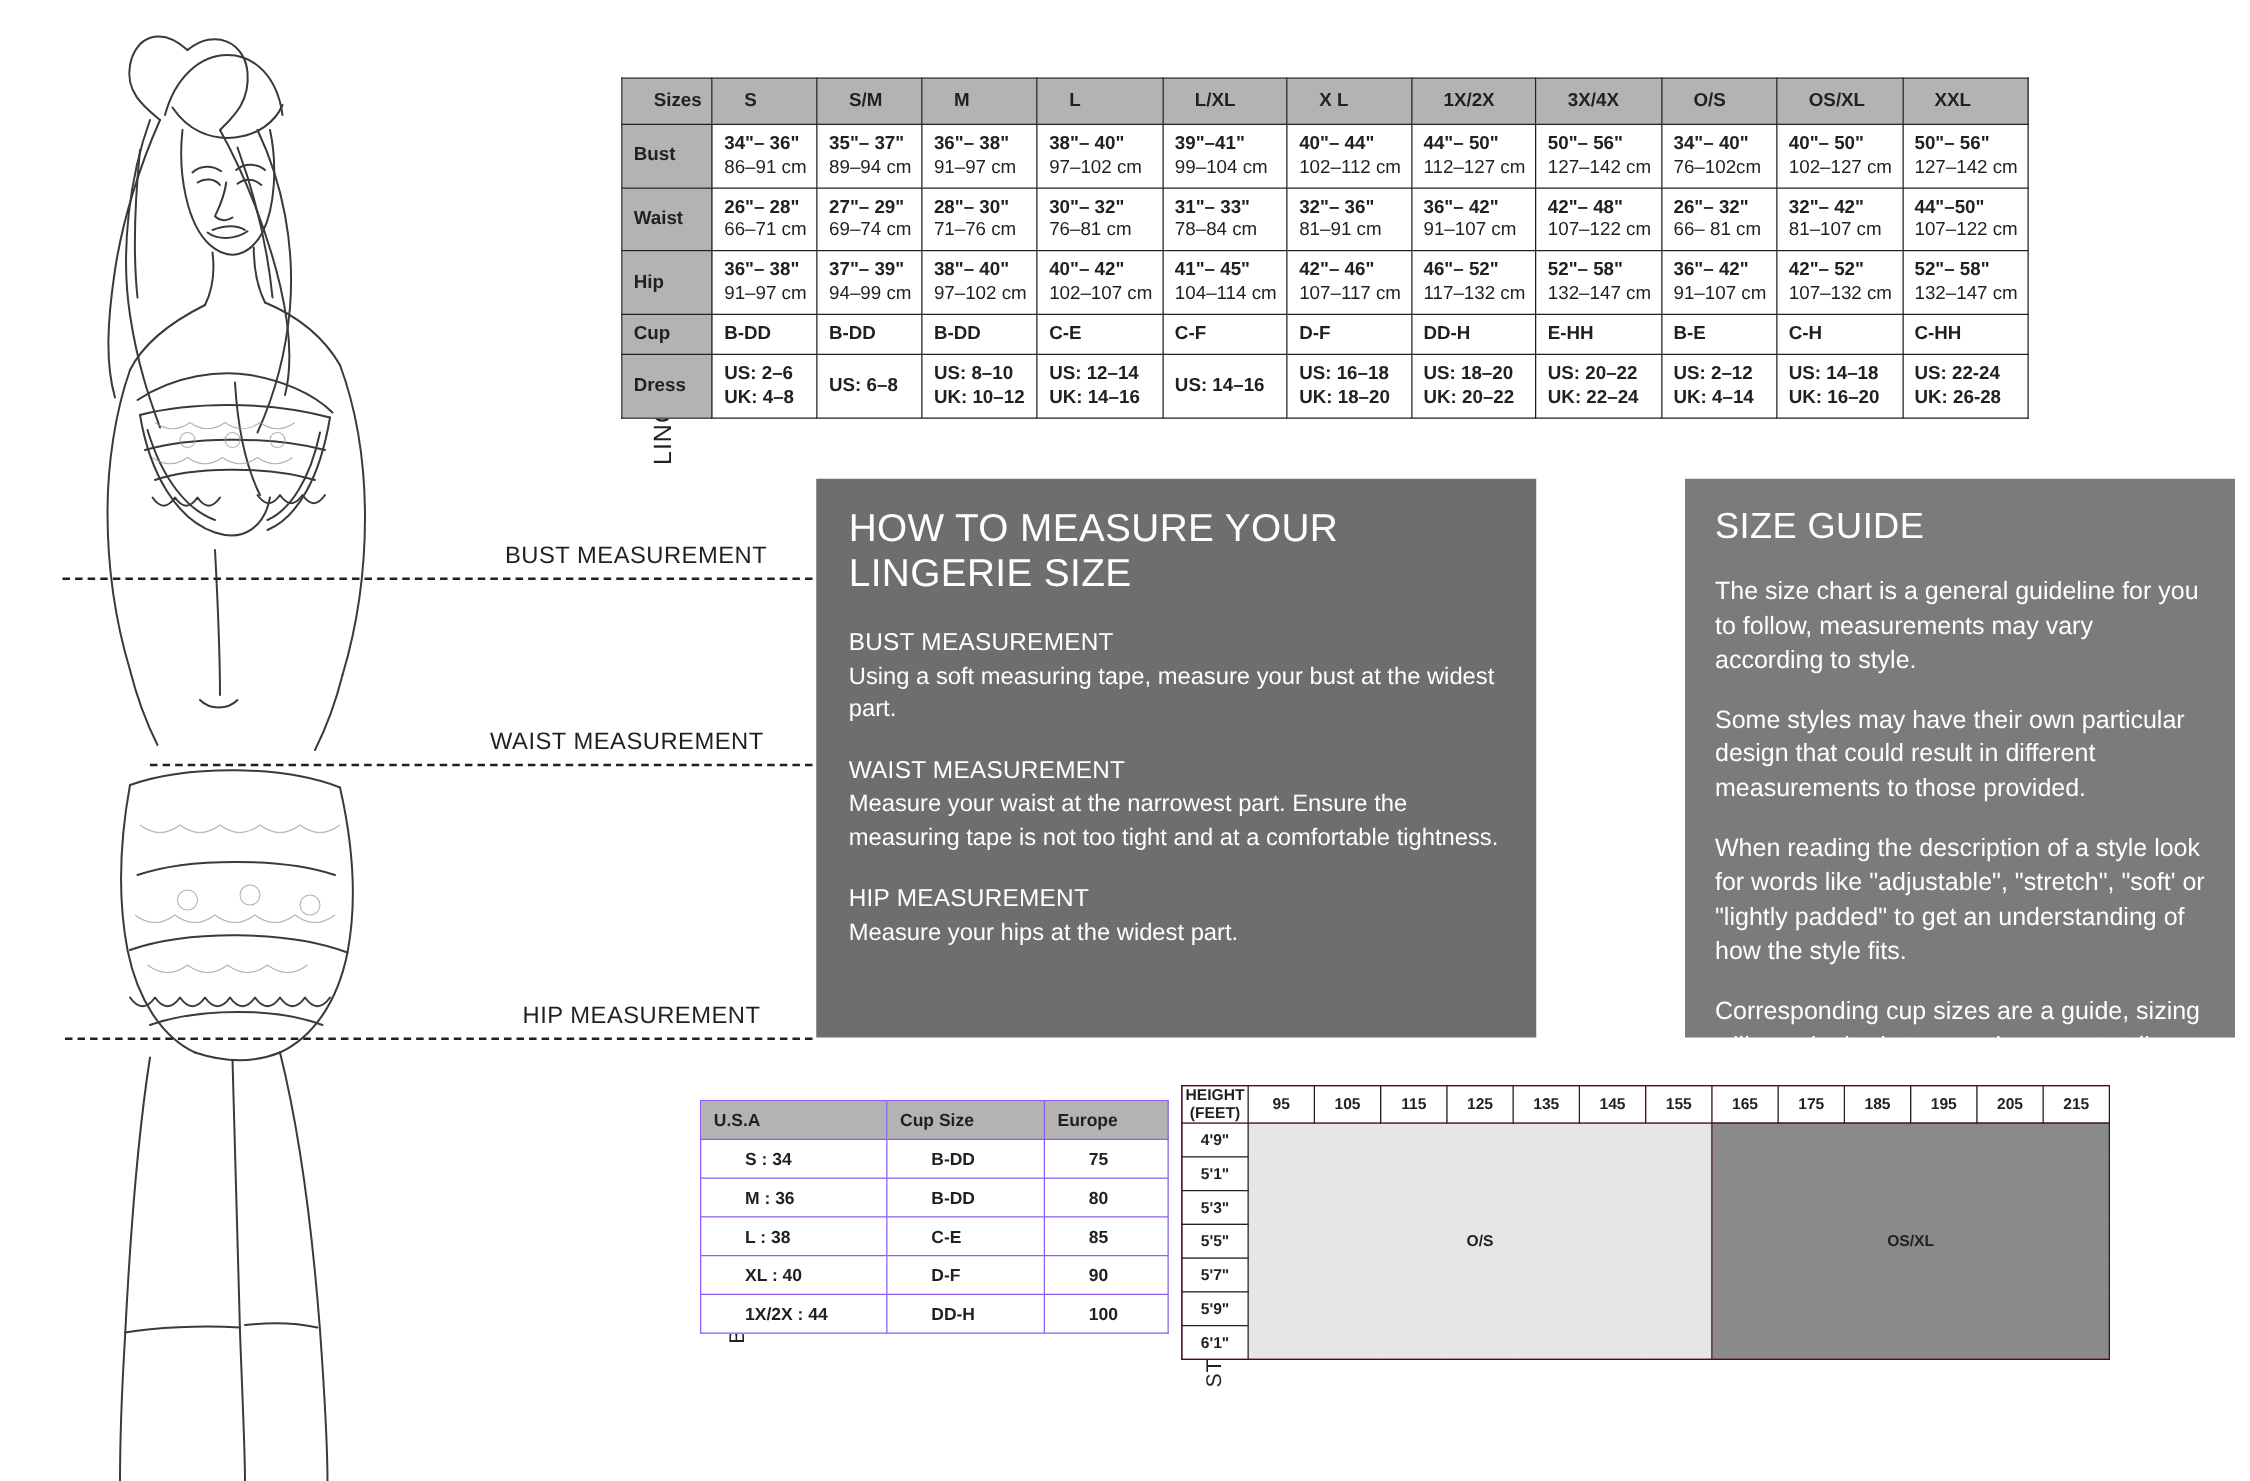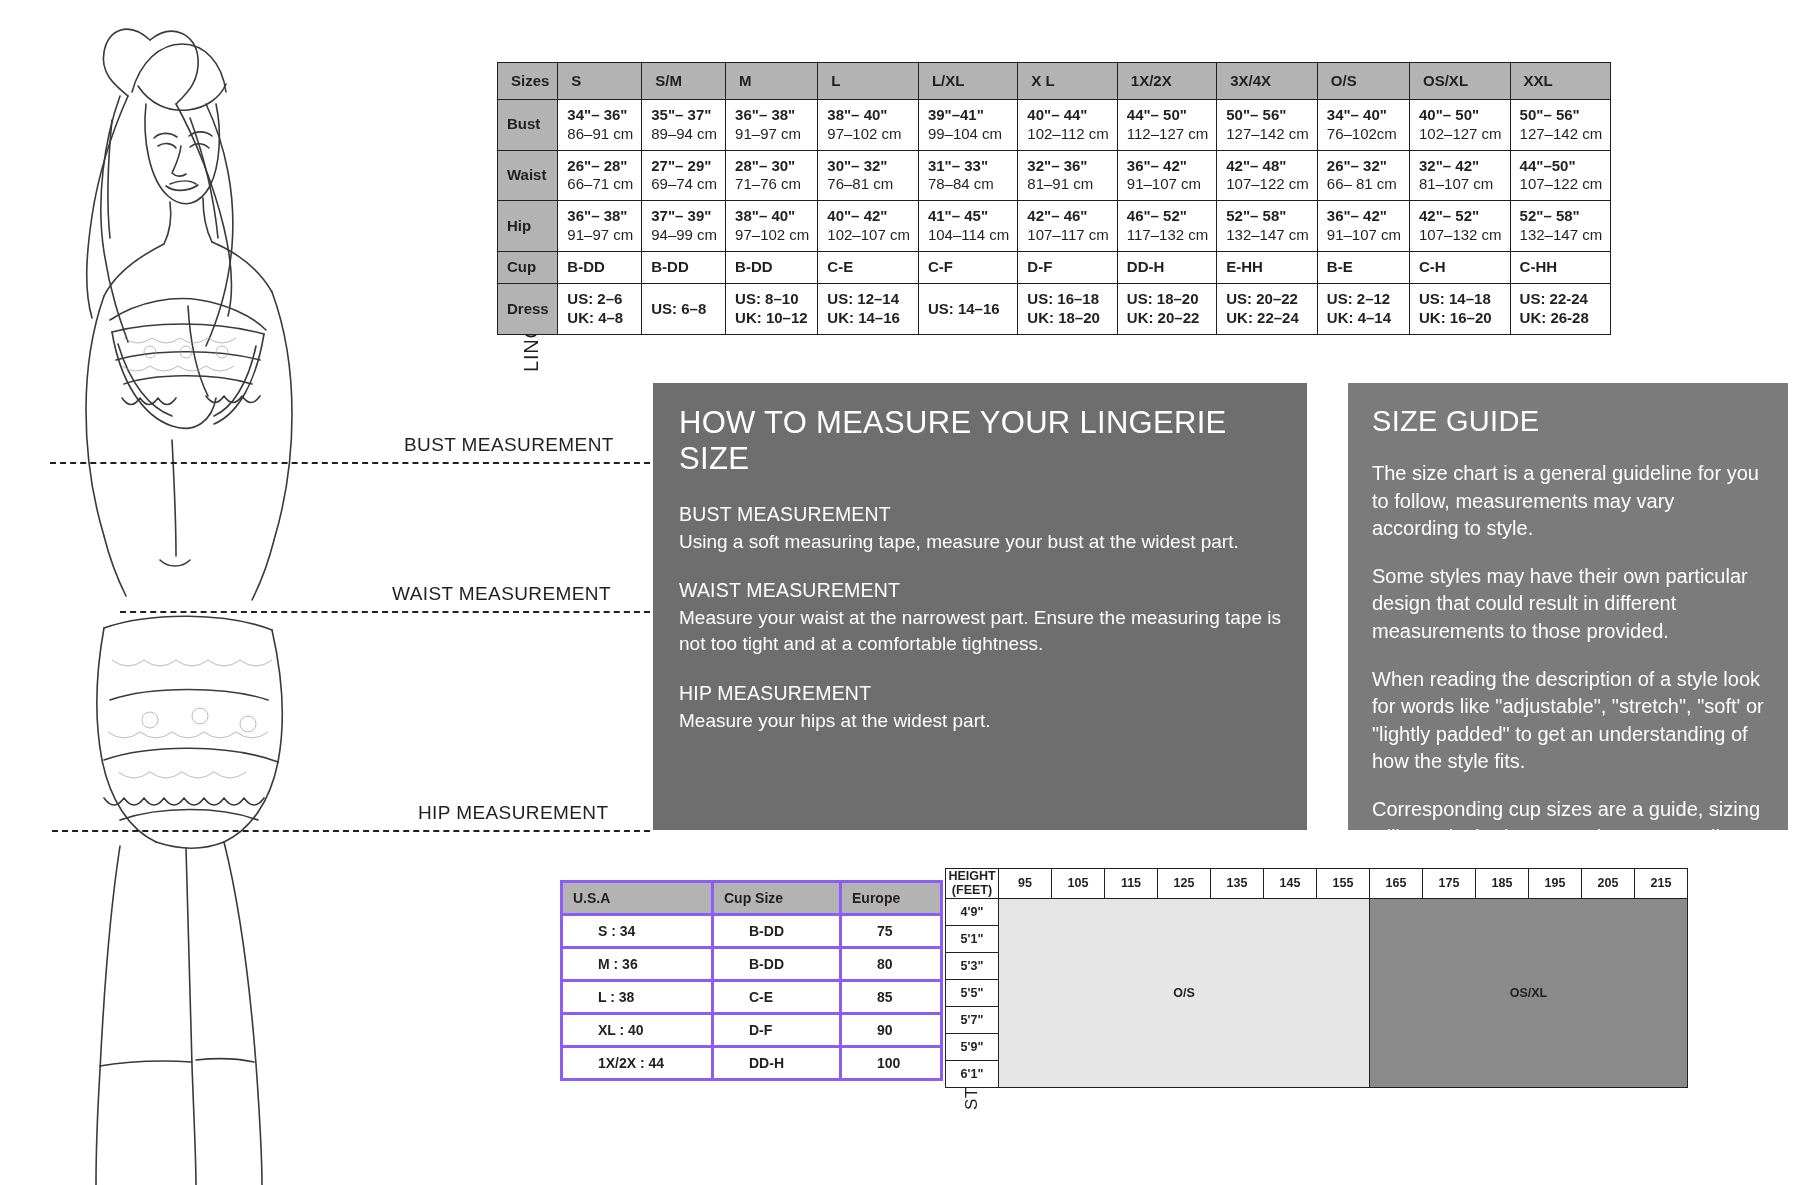--- a/index.html
+++ b/index.html
@@ -54,37 +54,37 @@
     text-align:left;
     vertical-align:middle;
     font-weight:normal;
     line-height:1.22;
     white-space:nowrap;
   }
   table.lsc thead th{
     background:#b3b3b3;
     font-weight:bold;
     font-size:15px;
-    padding:9px 8px 9px 13px;
+    padding:9px 8px 9px 25px;
   }
   table.lsc tbody th{
     background:#b3b3b3;
     font-weight:bold;
     font-size:15px;
   }
   .cellmain{font-weight:bold;font-size:15px;display:block;}
   .cellsub{font-size:15px;display:block;}
 
   
   .panel{
     position:absolute;
     color:#ffffff;
   }
   .panel.howto{
-    left:653px;top:383px;width:654px;height:447px;
+    left:653px;top:383px;width:576px;height:447px;
     background:#6e6e6e;
     padding:22px 26px 0 26px;
     box-sizing:border-box;
   }
   .panel.guide{
     left:1348px;top:383px;width:440px;height:447px;
     background:#7b7b7b;
     padding:22px 24px 0 24px;
     box-sizing:border-box;
   }
@@ -113,21 +113,21 @@
   }
 
   
   .bra-wrap{position:absolute;left:560px;top:880px;}
   table.bra{
     border-collapse:collapse;
     font-size:14px;
     background:#fff;
   }
   table.bra th, table.bra td{
-    border:3px solid #8b5cf6;
+    border:1px solid #8b5cf6;
     padding:7px 10px;
     text-align:left;
     font-weight:bold;
     white-space:nowrap;
   }
   table.bra thead th{background:#b3b3b3;}
   table.bra td{background:#fff;font-weight:bold;padding-left:35px;}
   .bra-c1{width:128px;}
   .bra-c2{width:105px;}
   .bra-c3{width:78px;}

